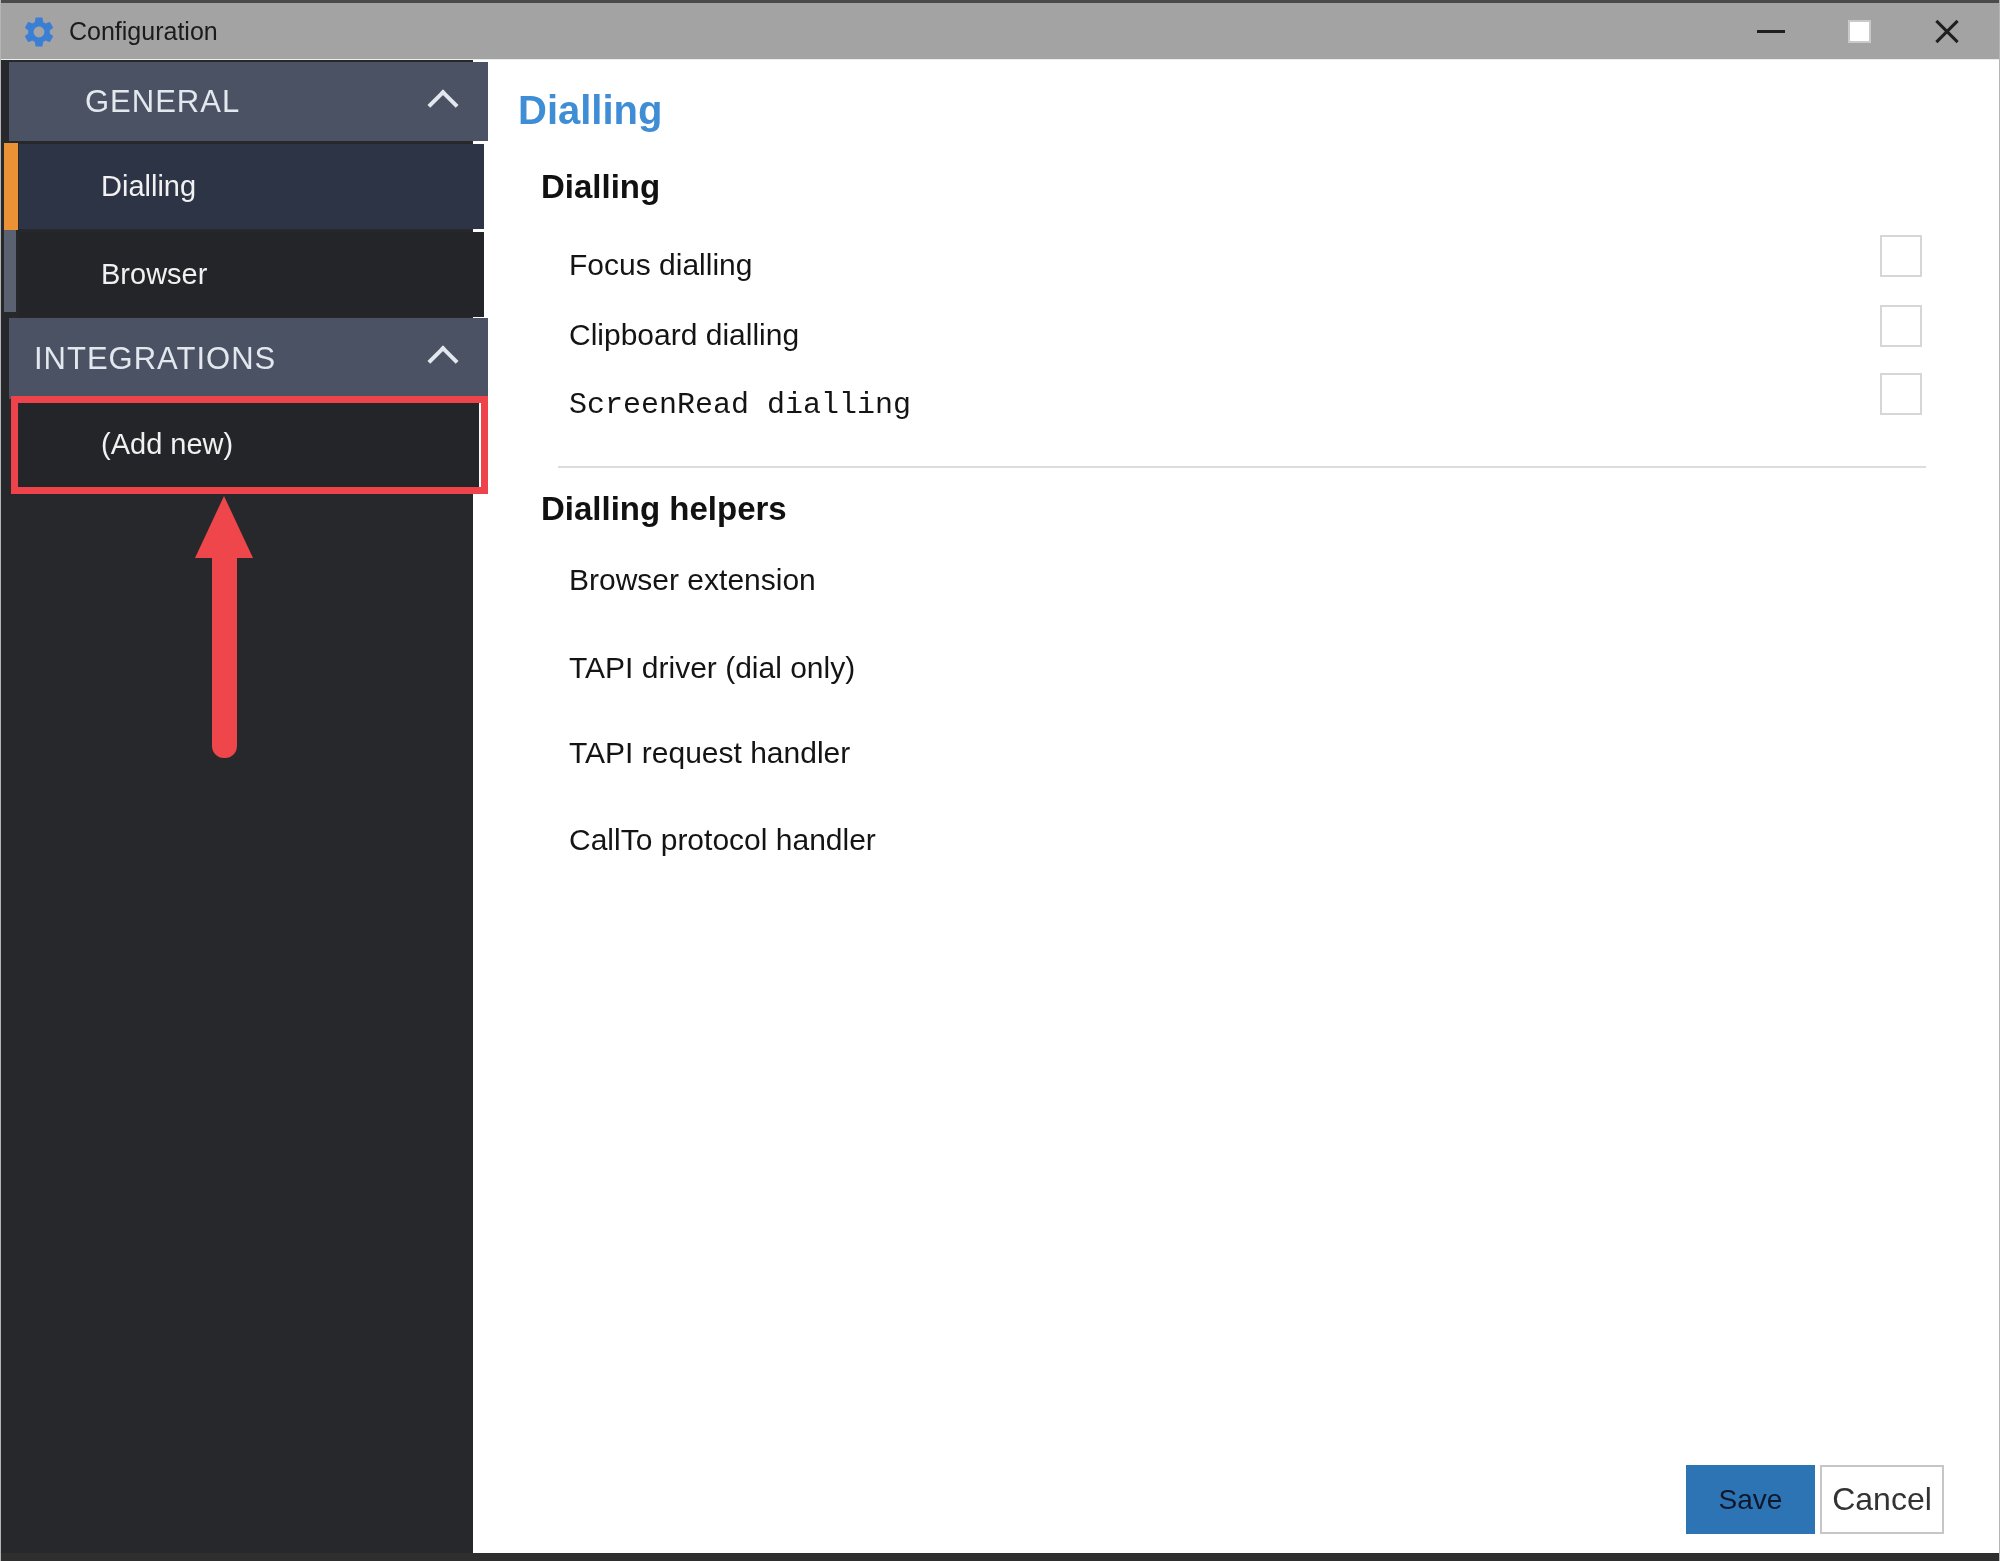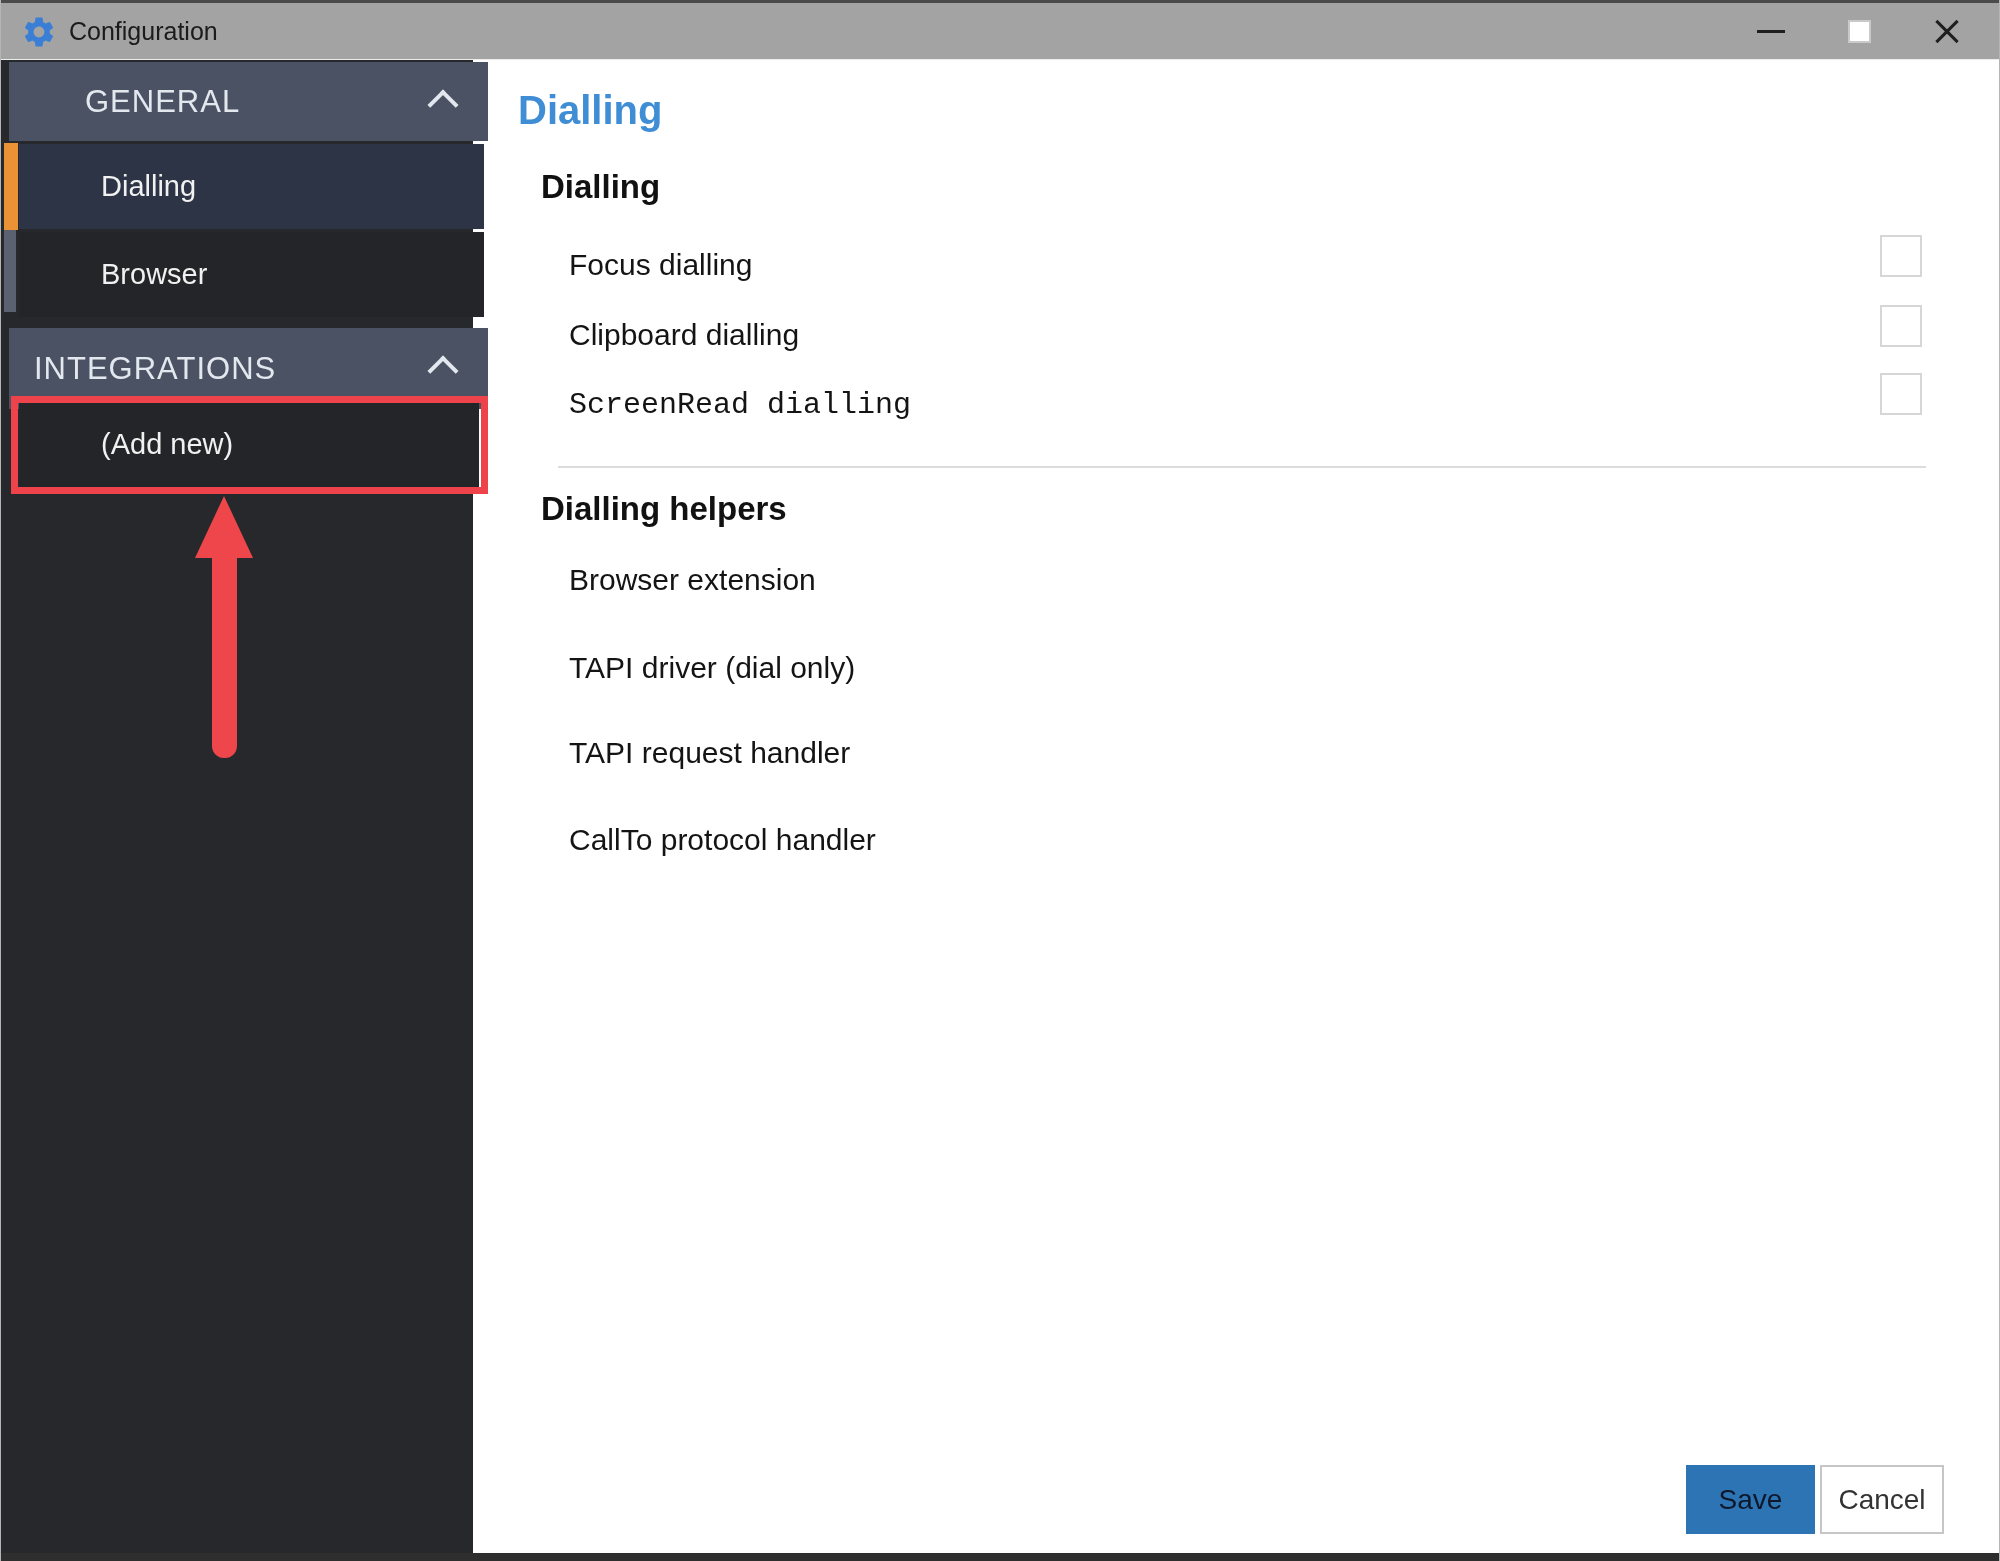--- a/index.html
+++ b/index.html
@@ -24,21 +24,21 @@
   .sq { width:23px; height:23px; border:2px solid #c9c9c9; background:#fff; }
   .xwrap { position:relative; width:30px; height:30px; }
   .xbar { position:absolute; left:0; top:13px; width:30px; height:3px; background:#1f1f1f; }
   .xbar.a { transform:rotate(45deg); } .xbar.b { transform:rotate(-45deg); }
 
   
   .sidebar { position:absolute; top:60px; left:0; width:472px; height:1493px; background:#26282b; }
   .sec-header { position:absolute; left:8px; width:479px; height:79px; background:#4a5263; color:#e3e8ef;
     font-size:31px; letter-spacing:1px; display:flex; align-items:center; padding-left:76px; cursor:pointer; }
   .sec-general { top:2px; }
-  .sec-integrations { top:268px; height:81px;padding-left:25px; }
+  .sec-integrations { top:258px; height:81px;padding-left:25px; }
   .chev { position:absolute; right:34px; top:32px; width:22px; height:22px;
     border-top:4px solid #e3e8ef; border-left:4px solid #e3e8ef; transform:rotate(45deg); }
   .item { position:absolute; left:18px; width:465px; height:85px; color:#f1f1f1; font-size:29px;
     display:flex; align-items:center; padding-left:82px; cursor:pointer; }
   .item-dialling { top:84px; background:#2c3445; }
   .item-advanced { top:172px; background:#242528; }
   .item-addnew  { top:342px; width:460px; background:#242528; }
   .rail-orange { position:absolute; left:3px; top:83px; width:14px; height:87px; background:#ea9235; }
   .rail-gray   { position:absolute; left:3px; top:170px; width:12px; height:82px; background:#5a6170; }
 
@@ -67,21 +67,21 @@
 
   .helper-row { position:absolute; left:76px; width:1847px; height:70px;
     display:flex; align-items:center; justify-content:space-between; }
   .hr-1 { top:485px; } .hr-2 { top:573px; } .hr-3 { top:658px; } .hr-4 { top:745px; }
   .helper-label { font-size:30px; color:#141414; }
 
   .footer { position:absolute; top:1405px; right:57px; display:flex; gap:5px; }
   .btn-save { width:129px; height:69px; background:#2d74b5; border:none; color:#0f172a;
     font-size:28px; display:flex; align-items:center; justify-content:center; cursor:pointer; }
   .btn-cancel { width:124px; height:69px; background:#fff; border:2px solid #c6c6c6; color:#333;
-    font-size:28px; display:flex; align-items:center; justify-content:center; cursor:pointer; }
+    font-size:32px; display:flex; align-items:center; justify-content:center; cursor:pointer; }
 </style>
 </head>
 <body>
 
 <div class="window">
   <div class="top-border"></div>
 
   <div class="titlebar">
     <span class="gear">
       <svg viewBox="0 0 24 24">

